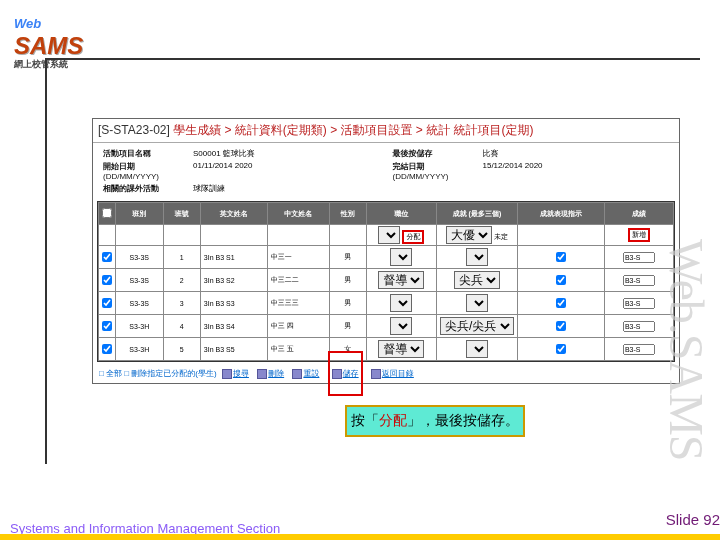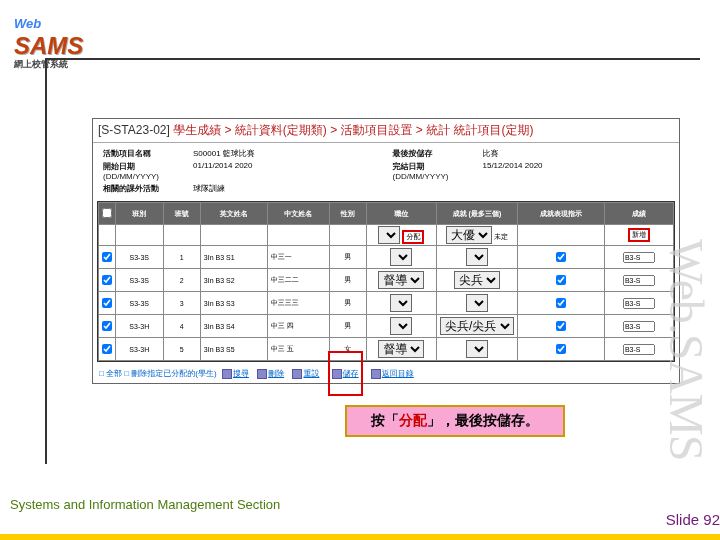--- a/index.html
+++ b/index.html
@@ -24,24 +24,24 @@
 .grid th,.grid td{border:1px solid #888;padding:2px 3px;text-align:center;vertical-align:middle}
 .grid th{background:#666;color:#fff;font-weight:bold;height:22px}
 .filterrow td{background:#fff;padding:1px 2px}
 .red-box{border:2px solid #d00;padding:0 2px;display:inline-block}
 select{font-size:12px;border:1px solid #666}
 .cb{width:10px;height:10px}
 .btnbar{font-size:8px;padding:4px 6px;color:#06c}
 .btnbar a{color:#06c;text-decoration:underline;margin:0 3px;cursor:pointer}
 .btnbar .ic{display:inline-block;width:10px;height:10px;background:#88c;border:1px solid #559;vertical-align:middle;margin-right:1px}
 .btnbar .red-boxed{border:2px solid #d00;padding:16px 2px}
-.callout{position:absolute;top:405px;left:345px;border:2px solid #c90;background:#f9a8d4;padding:5px 24px;font-size:14px;font-weight:bold;color:#000}
+.callout{position:absolute;top:405px;left:345px;border:2px solid #c90;background:#5eead4;padding:5px 4px;font-size:14px;font-weight:normal;color:#000}
 .callout .kw{color:#c00}
 .watermark{position:absolute;right:6px;bottom:80px;font-size:48px;color:#ccc;font-family:"Times New Roman",serif;transform:rotate(0);letter-spacing:-1px;writing-mode:vertical-rl;opacity:.7}
-.footer-l{position:absolute;bottom:28px;left:10px;font-size:13px;color:#4d7c0f}
+.footer-l{position:absolute;bottom:4px;left:10px;font-size:13px;color:#8b5cf6}
 .footer-r{position:absolute;bottom:12px;right:0;font-size:15px;color:#701a75}
 .yellow-bar{position:absolute;bottom:0;left:0;right:0;height:6px;background:#fc0}
 </style>
 </head>
 <body>
 
 <div class="logo">
   <span class="w">Web</span><br>
   <span class="s">SAMS</span>
   <span class="sub">網上校管系統</span>

